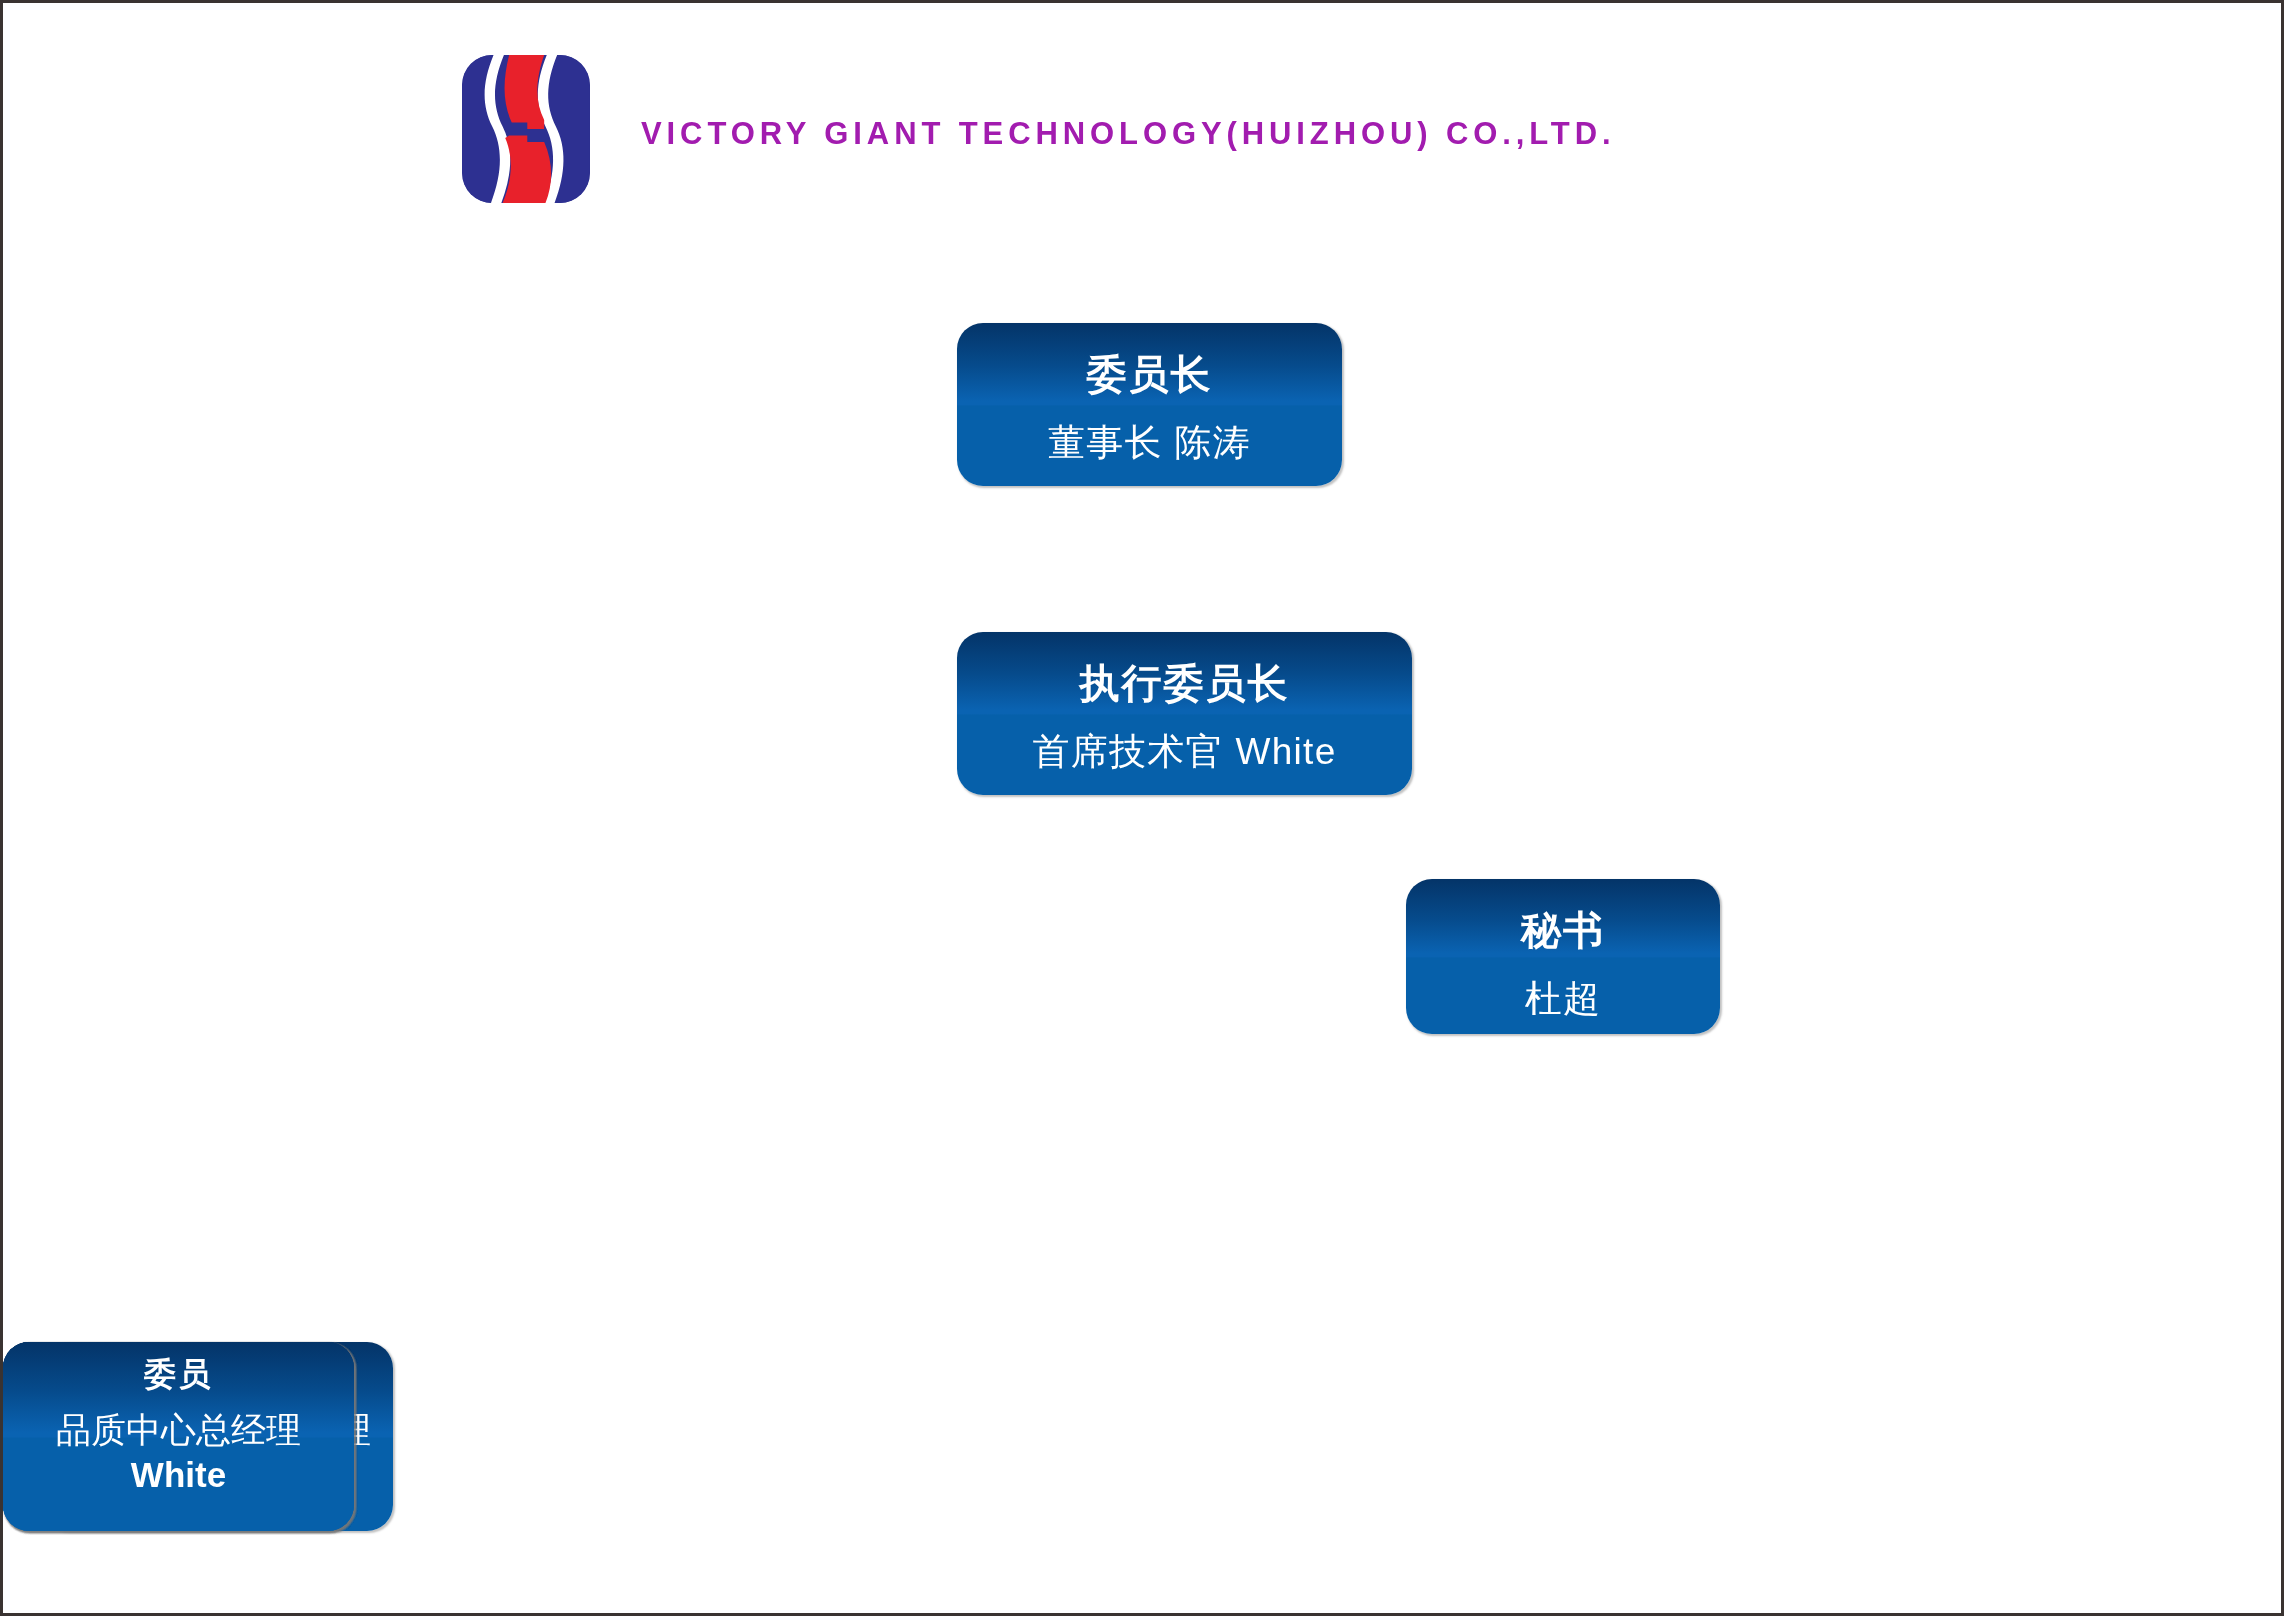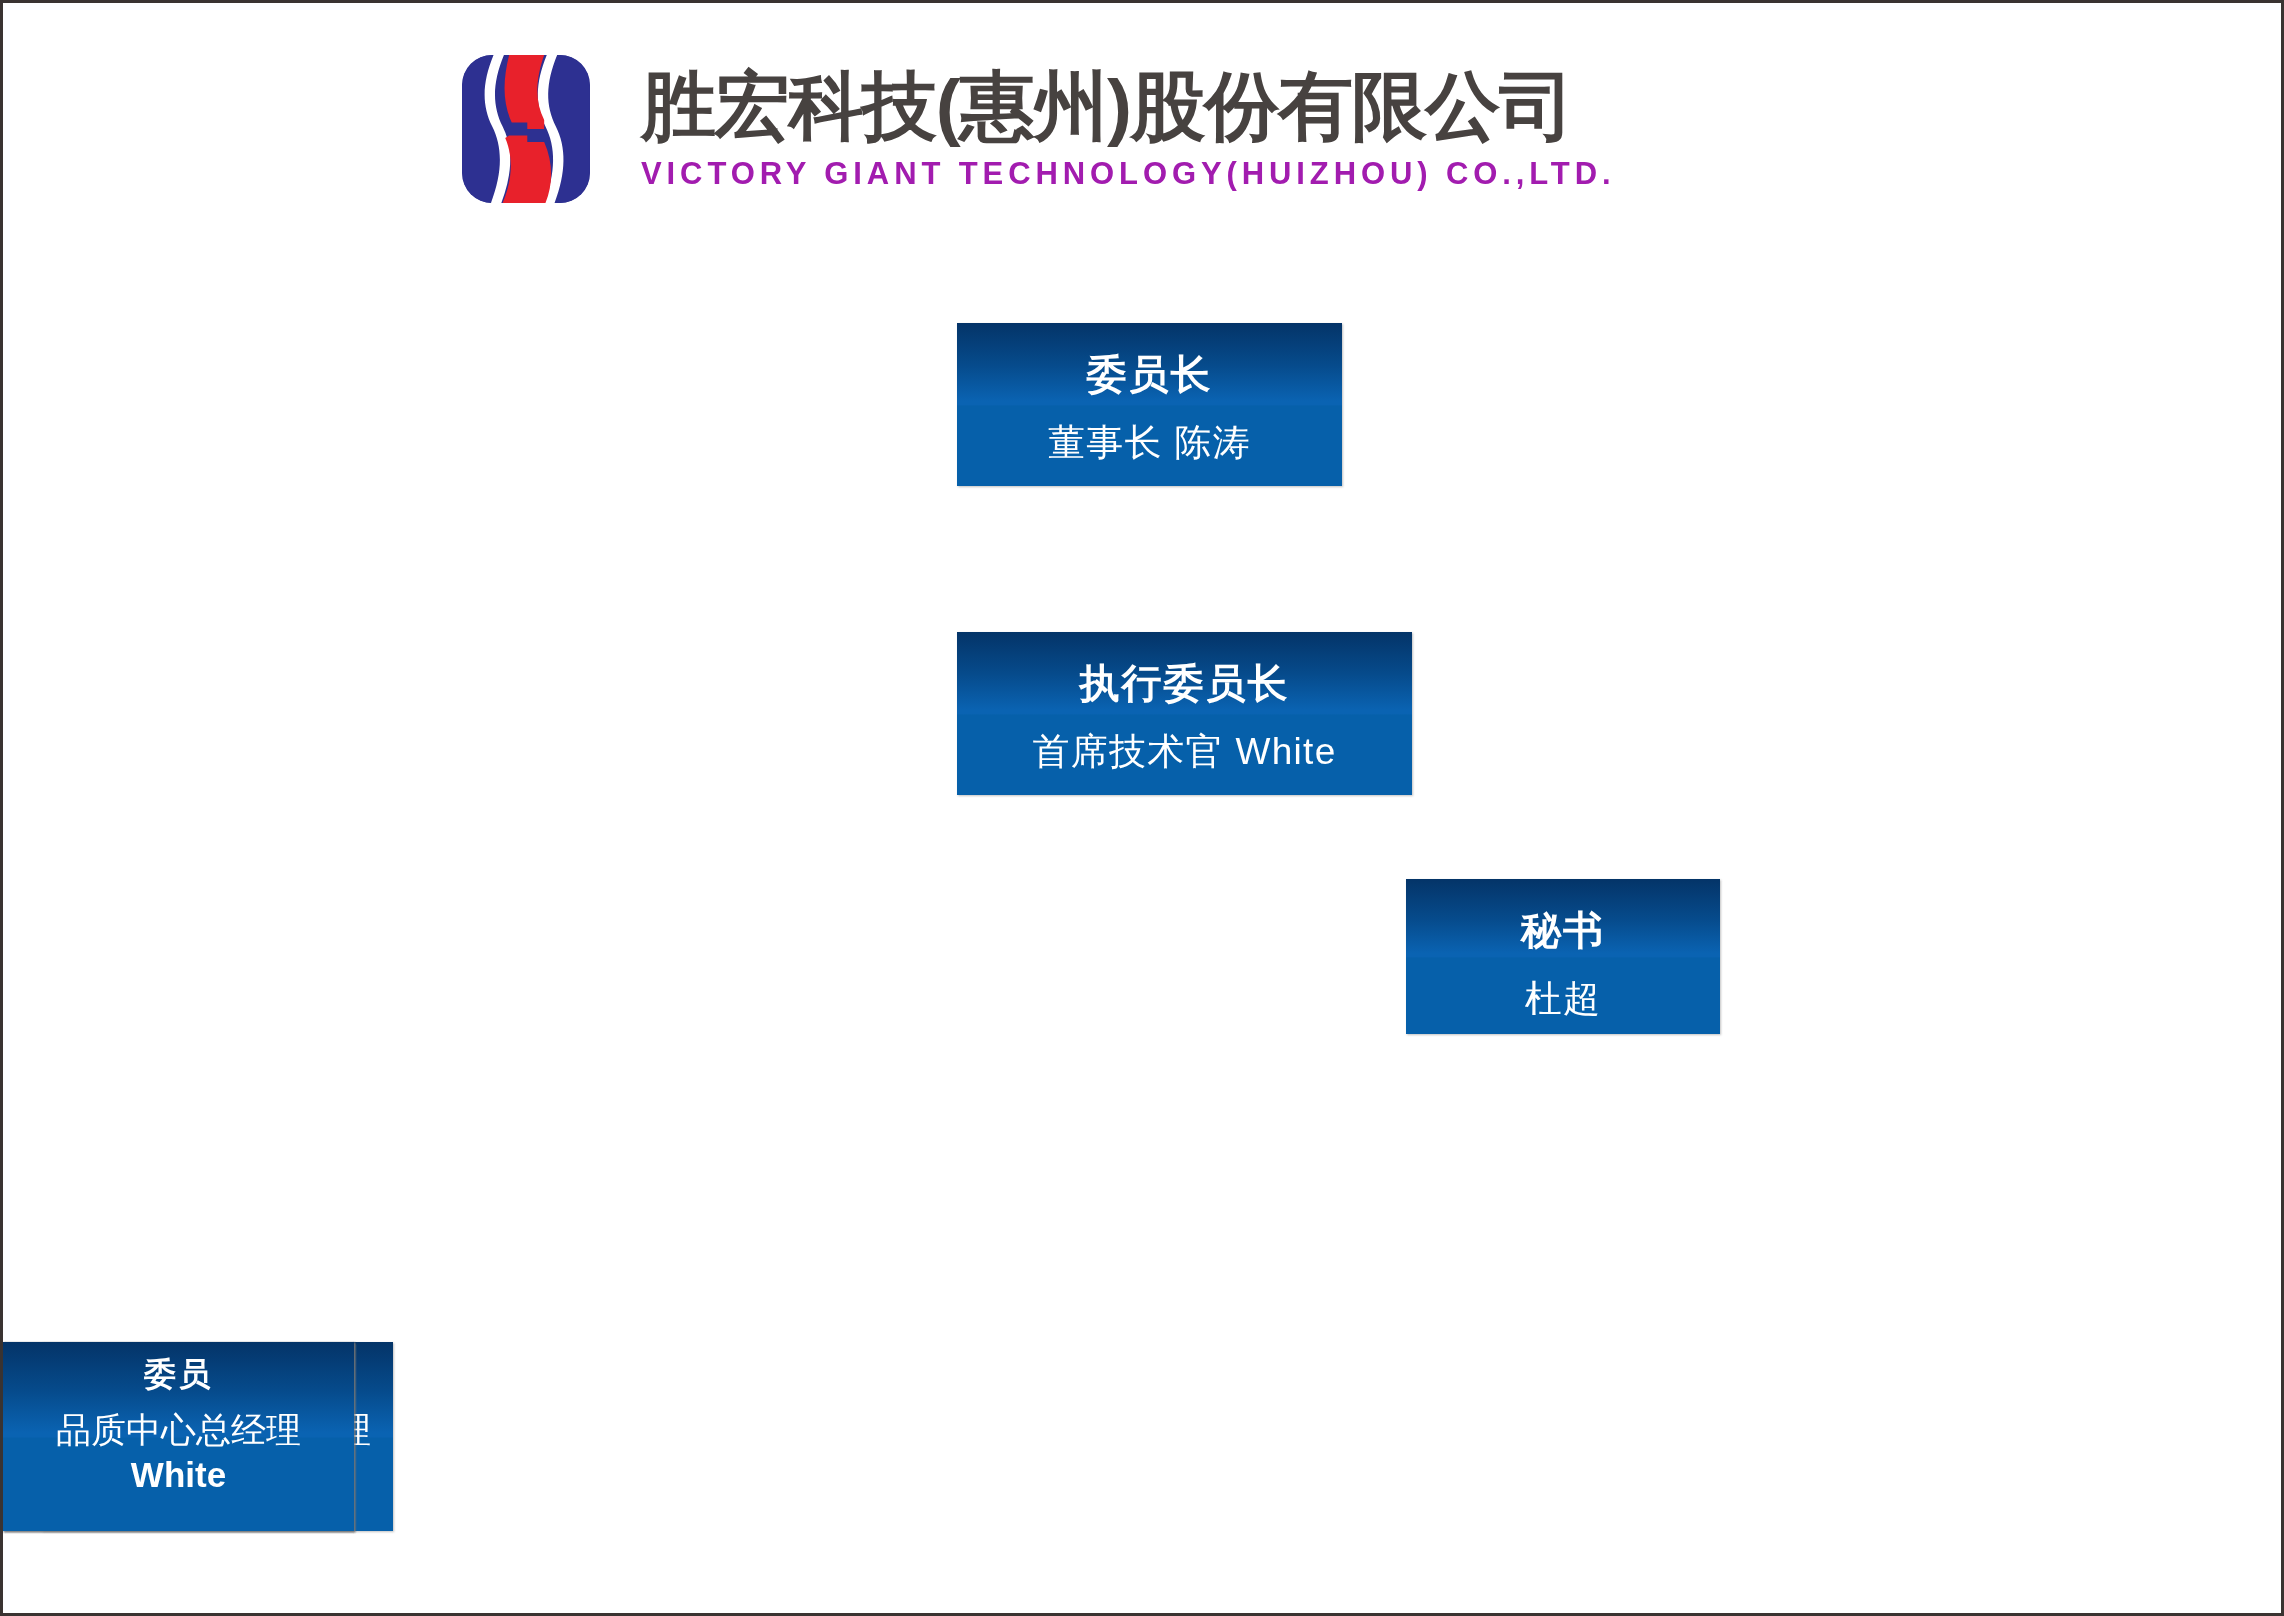--- a/index.html
+++ b/index.html
@@ -77,20 +77,21 @@
                 #0660aa 51%,
                 #0660aa 100%);
     color: #ffffff;
     text-align: center;
     display: flex;
     flex-direction: column;
     align-items: center;
     justify-content: flex-start;
     box-shadow: 1.3px 1.3px 2px rgba(120,120,120,0.45);
     z-index: 3;
+    border-radius: 26px;
   }
   .node .title {
     font-weight: 700;
     line-height: 1;
     white-space: nowrap;
   }
   .node .sub {
     line-height: 1.18;
     white-space: nowrap;
   }
@@ -141,21 +142,20 @@
 
         <path d="M146 0 C 128 44, 128 78, 144 110 C 160 142, 160 180, 142 228 L 126 228 C 144 180, 144 142, 128 110 C 112 78, 112 44, 130 0 Z" fill="#ffffff"></path>
 
         <path d="M62 0 L 126 0 C 112 40, 112 72, 126 100 L 126 114 L 100 114 L 100 104 L 76 104 C 62 74, 62 40, 72 0 Z" fill="#e8212b"></path>
 
         <path d="M72 124 L 100 124 L 100 134 L 126 134 C 140 166, 140 198, 128 228 L 62 228 C 78 190, 78 156, 66 128 Z" fill="#e8212b"></path>
       </svg>
     </div>
 
     <div id="brand-text">
-      <div id="company-cn">胜宏科技(惠州)股份有限公司</div>
       <div id="company-en">VICTORY GIANT TECHNOLOGY(HUIZHOU) CO.,LTD.</div>
     </div>
   </div>
 
   <div class="conn vline" style="left:1144px; top:483px; height:147px;"></div>
 
   <div class="conn vline" style="left:1144px; top:791px; height:390px;"></div>
 
   <div class="conn hline" style="left:1144px; top:955px; width:260px;"></div>
 

